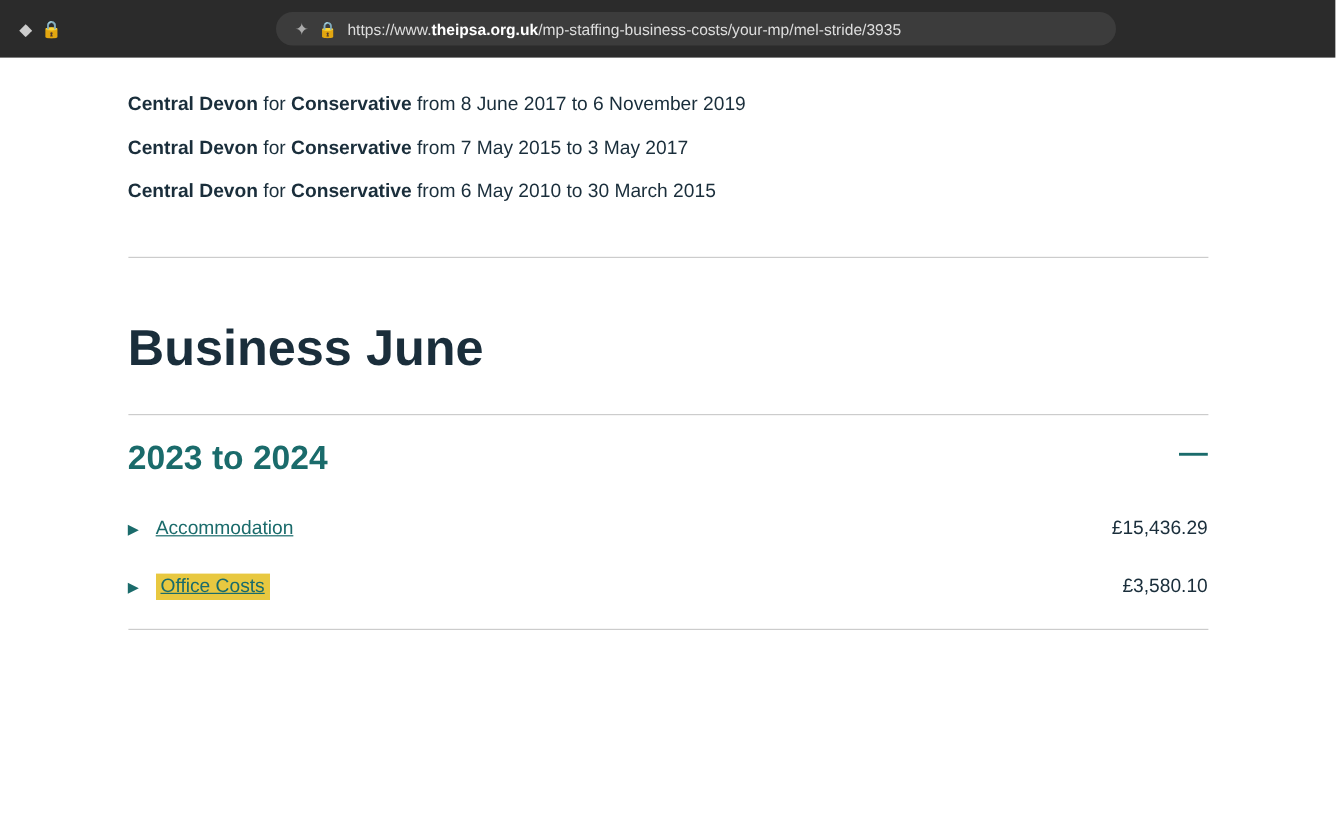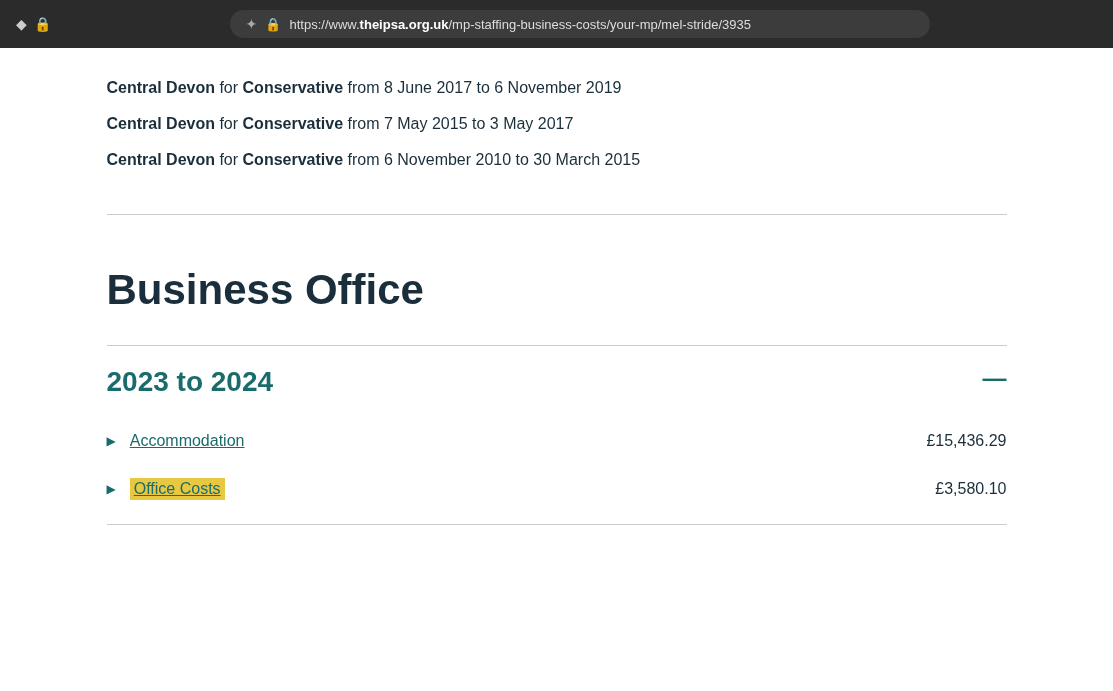--- a/index.html
+++ b/index.html
@@ -188,28 +188,28 @@
     <div class="constituency-line">
       <span class="bold">Central Devon</span>
       <span> for </span>
       <span class="bold">Conservative</span>
       <span> from 7 May 2015 to 3 May 2017</span>
     </div>
     <div class="constituency-line">
       <span class="bold">Central Devon</span>
       <span> for </span>
       <span class="bold">Conservative</span>
-      <span> from 6 November 2010 to 30 March 2015</span>
+      <span> from 6 May 2010 to 30 March 2015</span>
     </div>
   </div>
 
   <hr class="divider">
 
   <div class="business-costs-section">
-    <h1 class="business-costs-title">Business Office</h1>
+    <h1 class="business-costs-title">Business June</h1>
   </div>
 
   <div class="year-section">
     <div class="year-header">
       <span class="year-label">2023 to 2024</span>
       <span class="year-toggle">—</span>
     </div>
 
     <div class="cost-row">
       <div class="cost-row-left">

